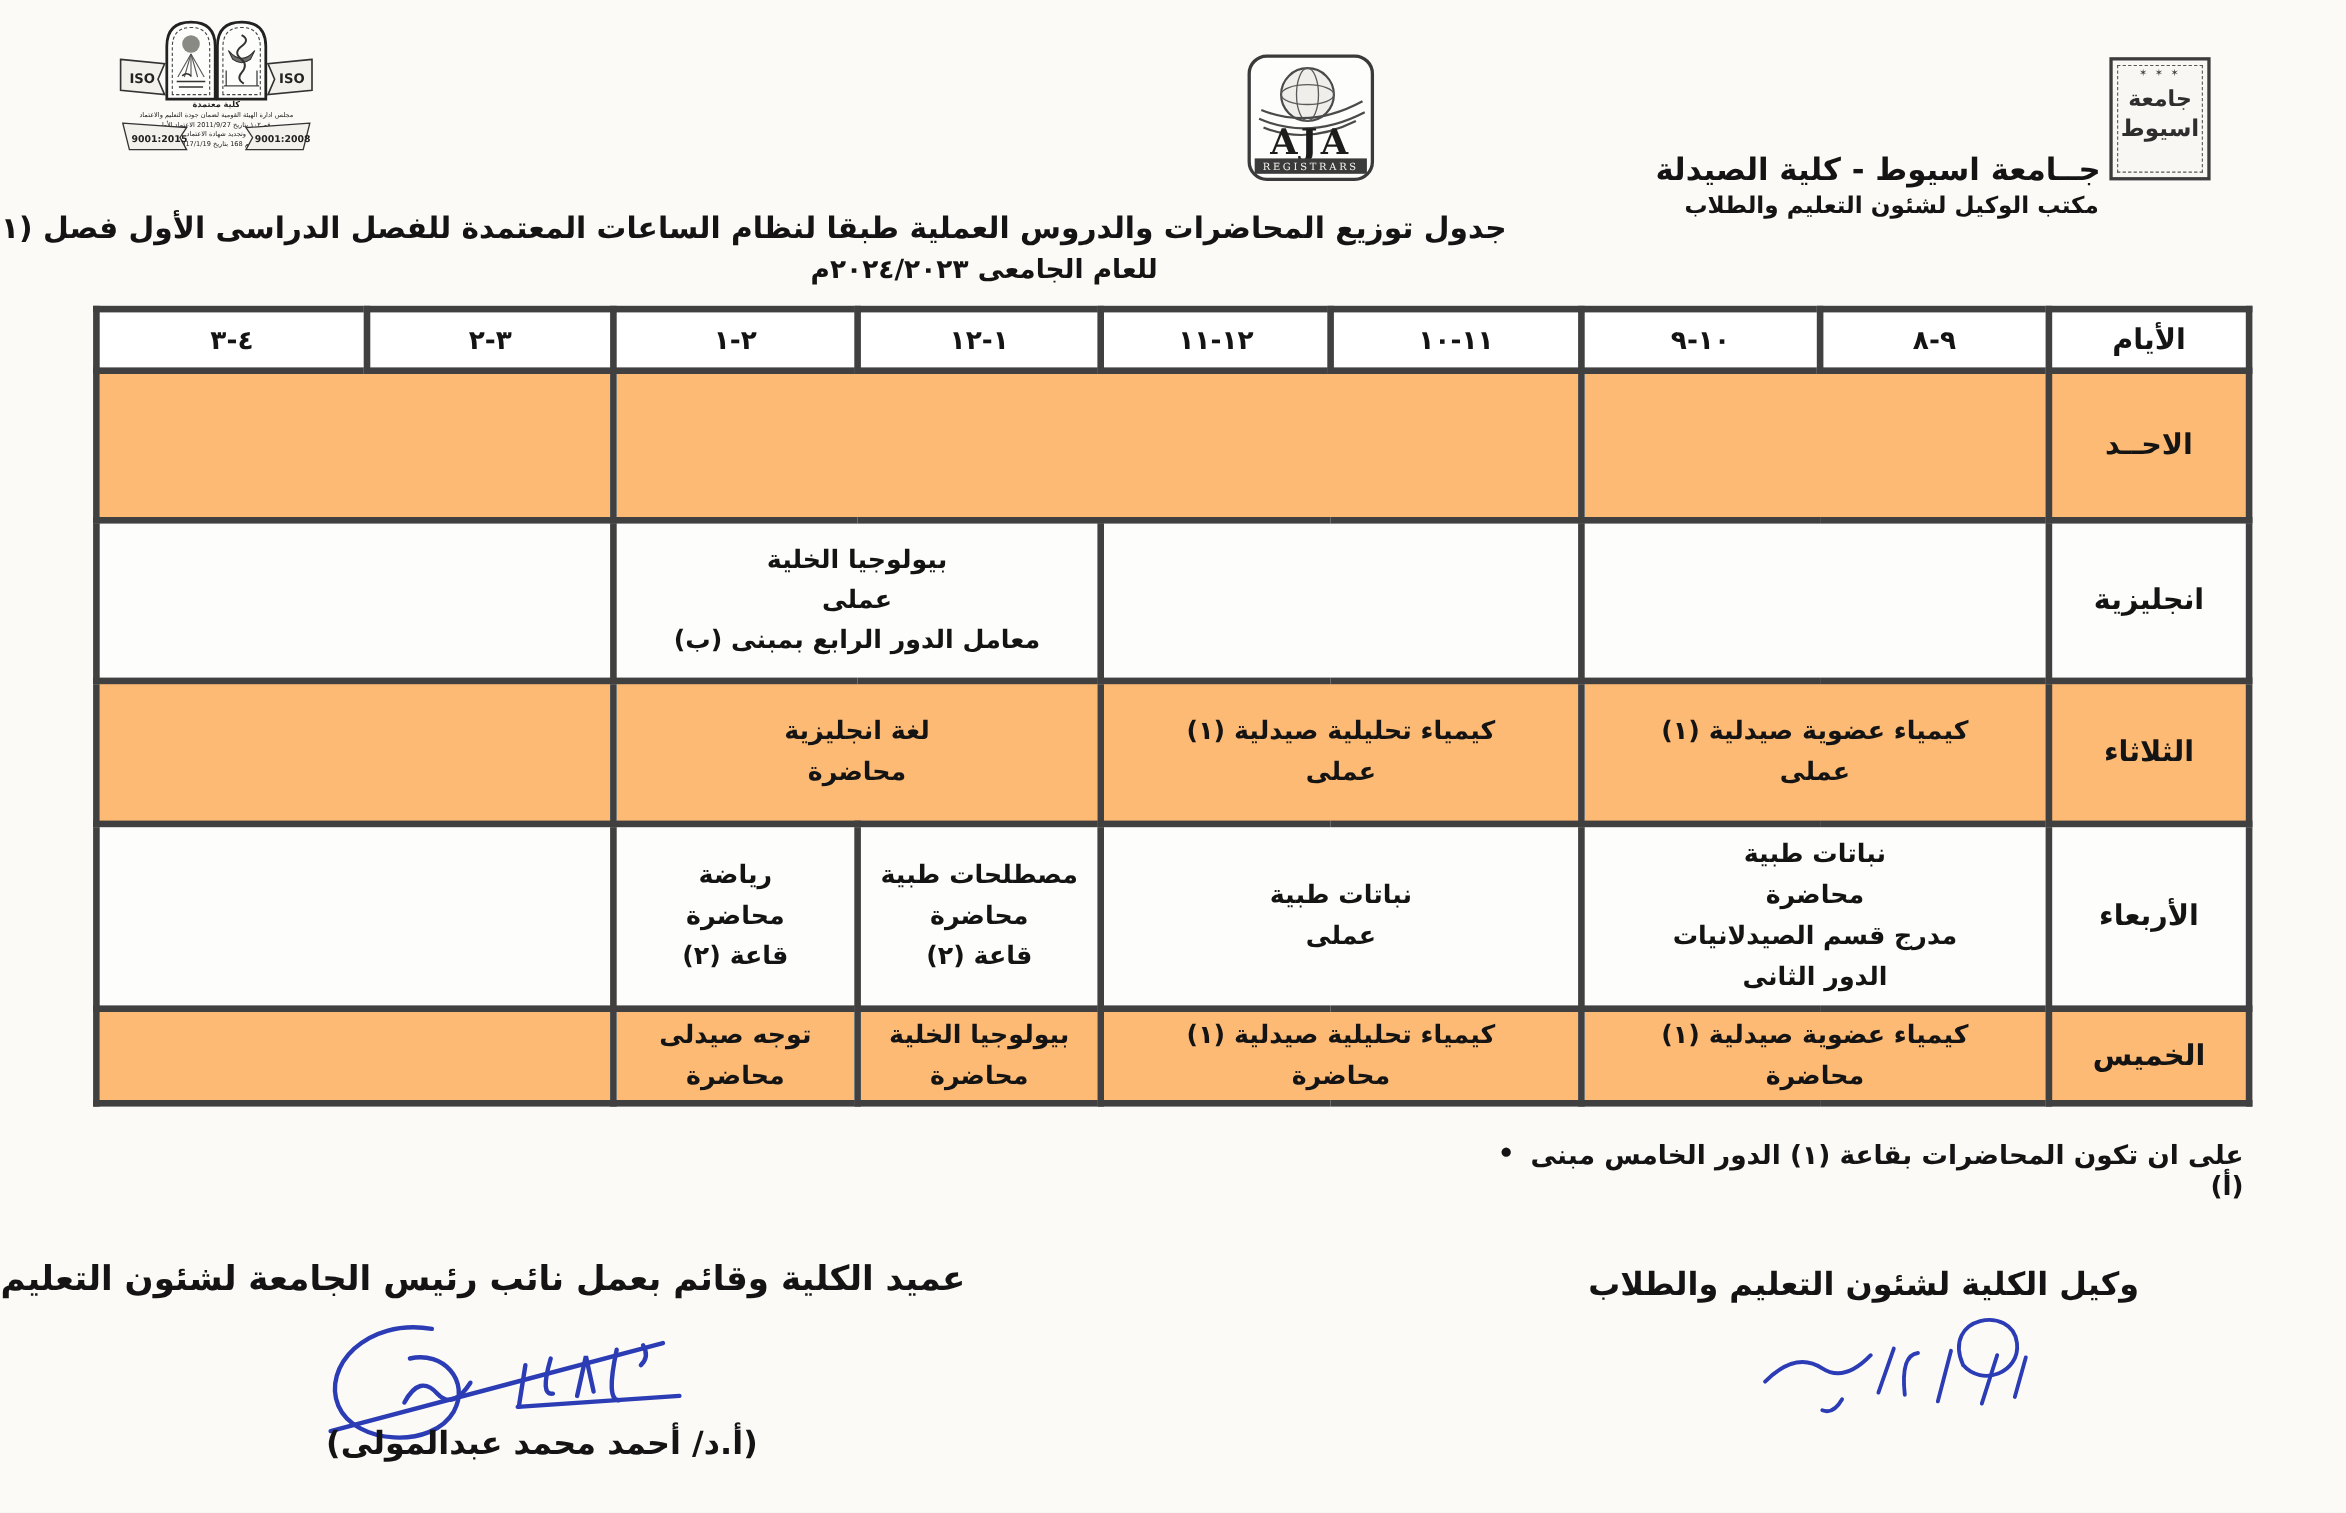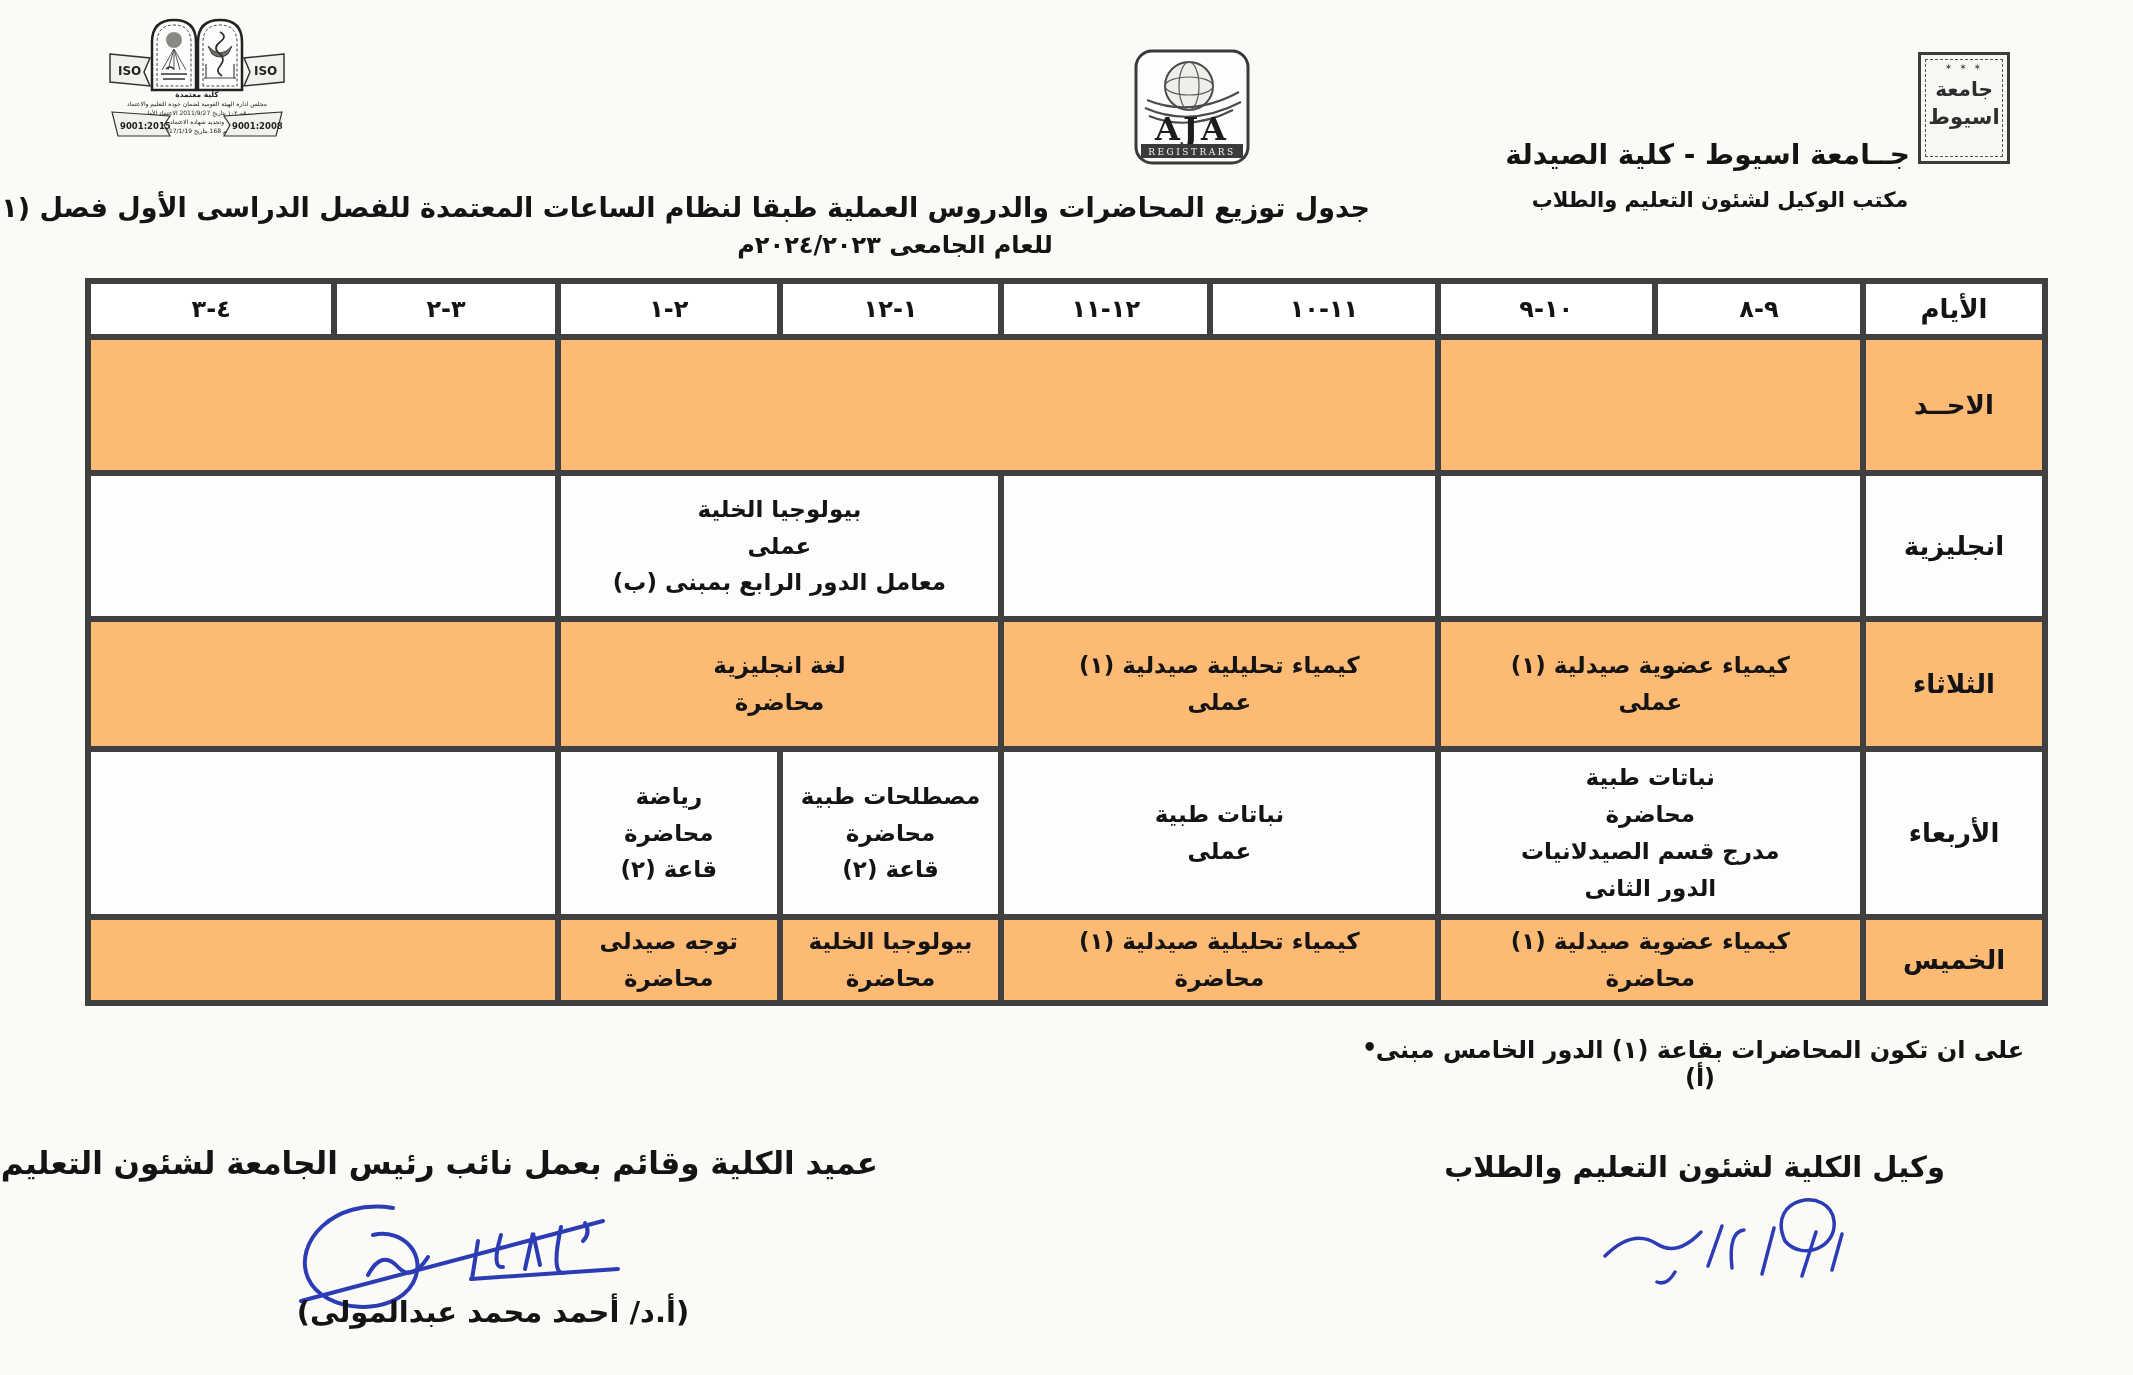--- a/index.html
+++ b/index.html
@@ -13,42 +13,42 @@
   .stamp{position:absolute;left:1918px;top:52px;width:92px;height:112px;border:3px solid #3c3c3c;
          background:#f8f7f3;box-sizing:border-box;}
   .stamp-inner{position:absolute;inset:4px;border:1px dashed #555;text-align:center;}
   .stamp-orn{font-size:9px;color:#444;letter-spacing:2px;line-height:14px;}
   .stamp-l1{font-size:20px;font-weight:bold;color:#2e2e2e;line-height:30px;}
   .stamp-l2{font-size:21px;font-weight:bold;color:#2e2e2e;line-height:26px;}
 
   
   .org-block{position:absolute;left:1530px;top:138px;width:380px;text-align:center;}
   .org-l1{font-size:28px;font-weight:bold;white-space:nowrap;}
-  .org-l2{font-size:21px;font-weight:bold;margin-top:17px;white-space:nowrap;}
+  .org-l2{font-size:21px;font-weight:bold;margin-top:4px;white-space:nowrap;}
   .title-block{position:absolute;left:420px;top:192px;width:950px;text-align:center;}
   .doc-title{font-size:27px;font-weight:bold;white-space:nowrap;}
   .doc-subtitle{font-size:24px;font-weight:bold;margin-top:8px;}
 
   
   .tt-wrap{position:absolute;left:85px;top:278px;}
   table.tt{border-collapse:collapse;table-layout:fixed;width:1963px;direction:rtl;
            border:6px solid #0b0b0b;background:#fff;}
   table.tt td, table.tt th{border:6px solid #404040;text-align:center;vertical-align:middle;
            font-weight:bold;padding:2px 4px;overflow:hidden;}
   table.tt tr{border-top:5px solid #0b0b0b;border-bottom:5px solid #0b0b0b;}
   th.days-h{font-size:26px;border:4px solid #0b0b0b;}
   th.time{font-size:24px;direction:ltr;border:4px solid #0b0b0b;}
   td.day{font-size:26px;border-left:4px solid #0b0b0b;}
   td.slot{font-size:23px;line-height:1.6;white-space:pre-line;}
   tr.shade td{background:#fdba74;}
   tr.plain td{background:#fdfdfb;}
 
   
   .note-line{position:absolute;left:1360px;top:1036px;width:690px;height:42px;}
-  .note-text{position:absolute;right:10px;top:0;font-size:24px;font-weight:bold;text-align:center;}
+  .note-text{position:absolute;right:10px;top:0;font-size:24px;font-weight:bold;}
   .note-bullet{position:absolute;left:2px;top:-2px;font-size:24px;font-weight:bold;}
 
   
   .sig-left{position:absolute;left:108px;top:1145px;width:770px;}
   .sig-right{position:absolute;left:1535px;top:1150px;width:410px;}
   .sig-title{font-size:31px;font-weight:bold;text-align:center;white-space:nowrap;}
   .sig-right .sig-title{font-size:29px;}
   .sig-name{font-size:29px;font-weight:bold;text-align:center;margin-top:-28px;position:relative;z-index:2;}
   .sig-scrawl{display:block;margin:2px auto 0 auto;position:relative;z-index:1;}
 

